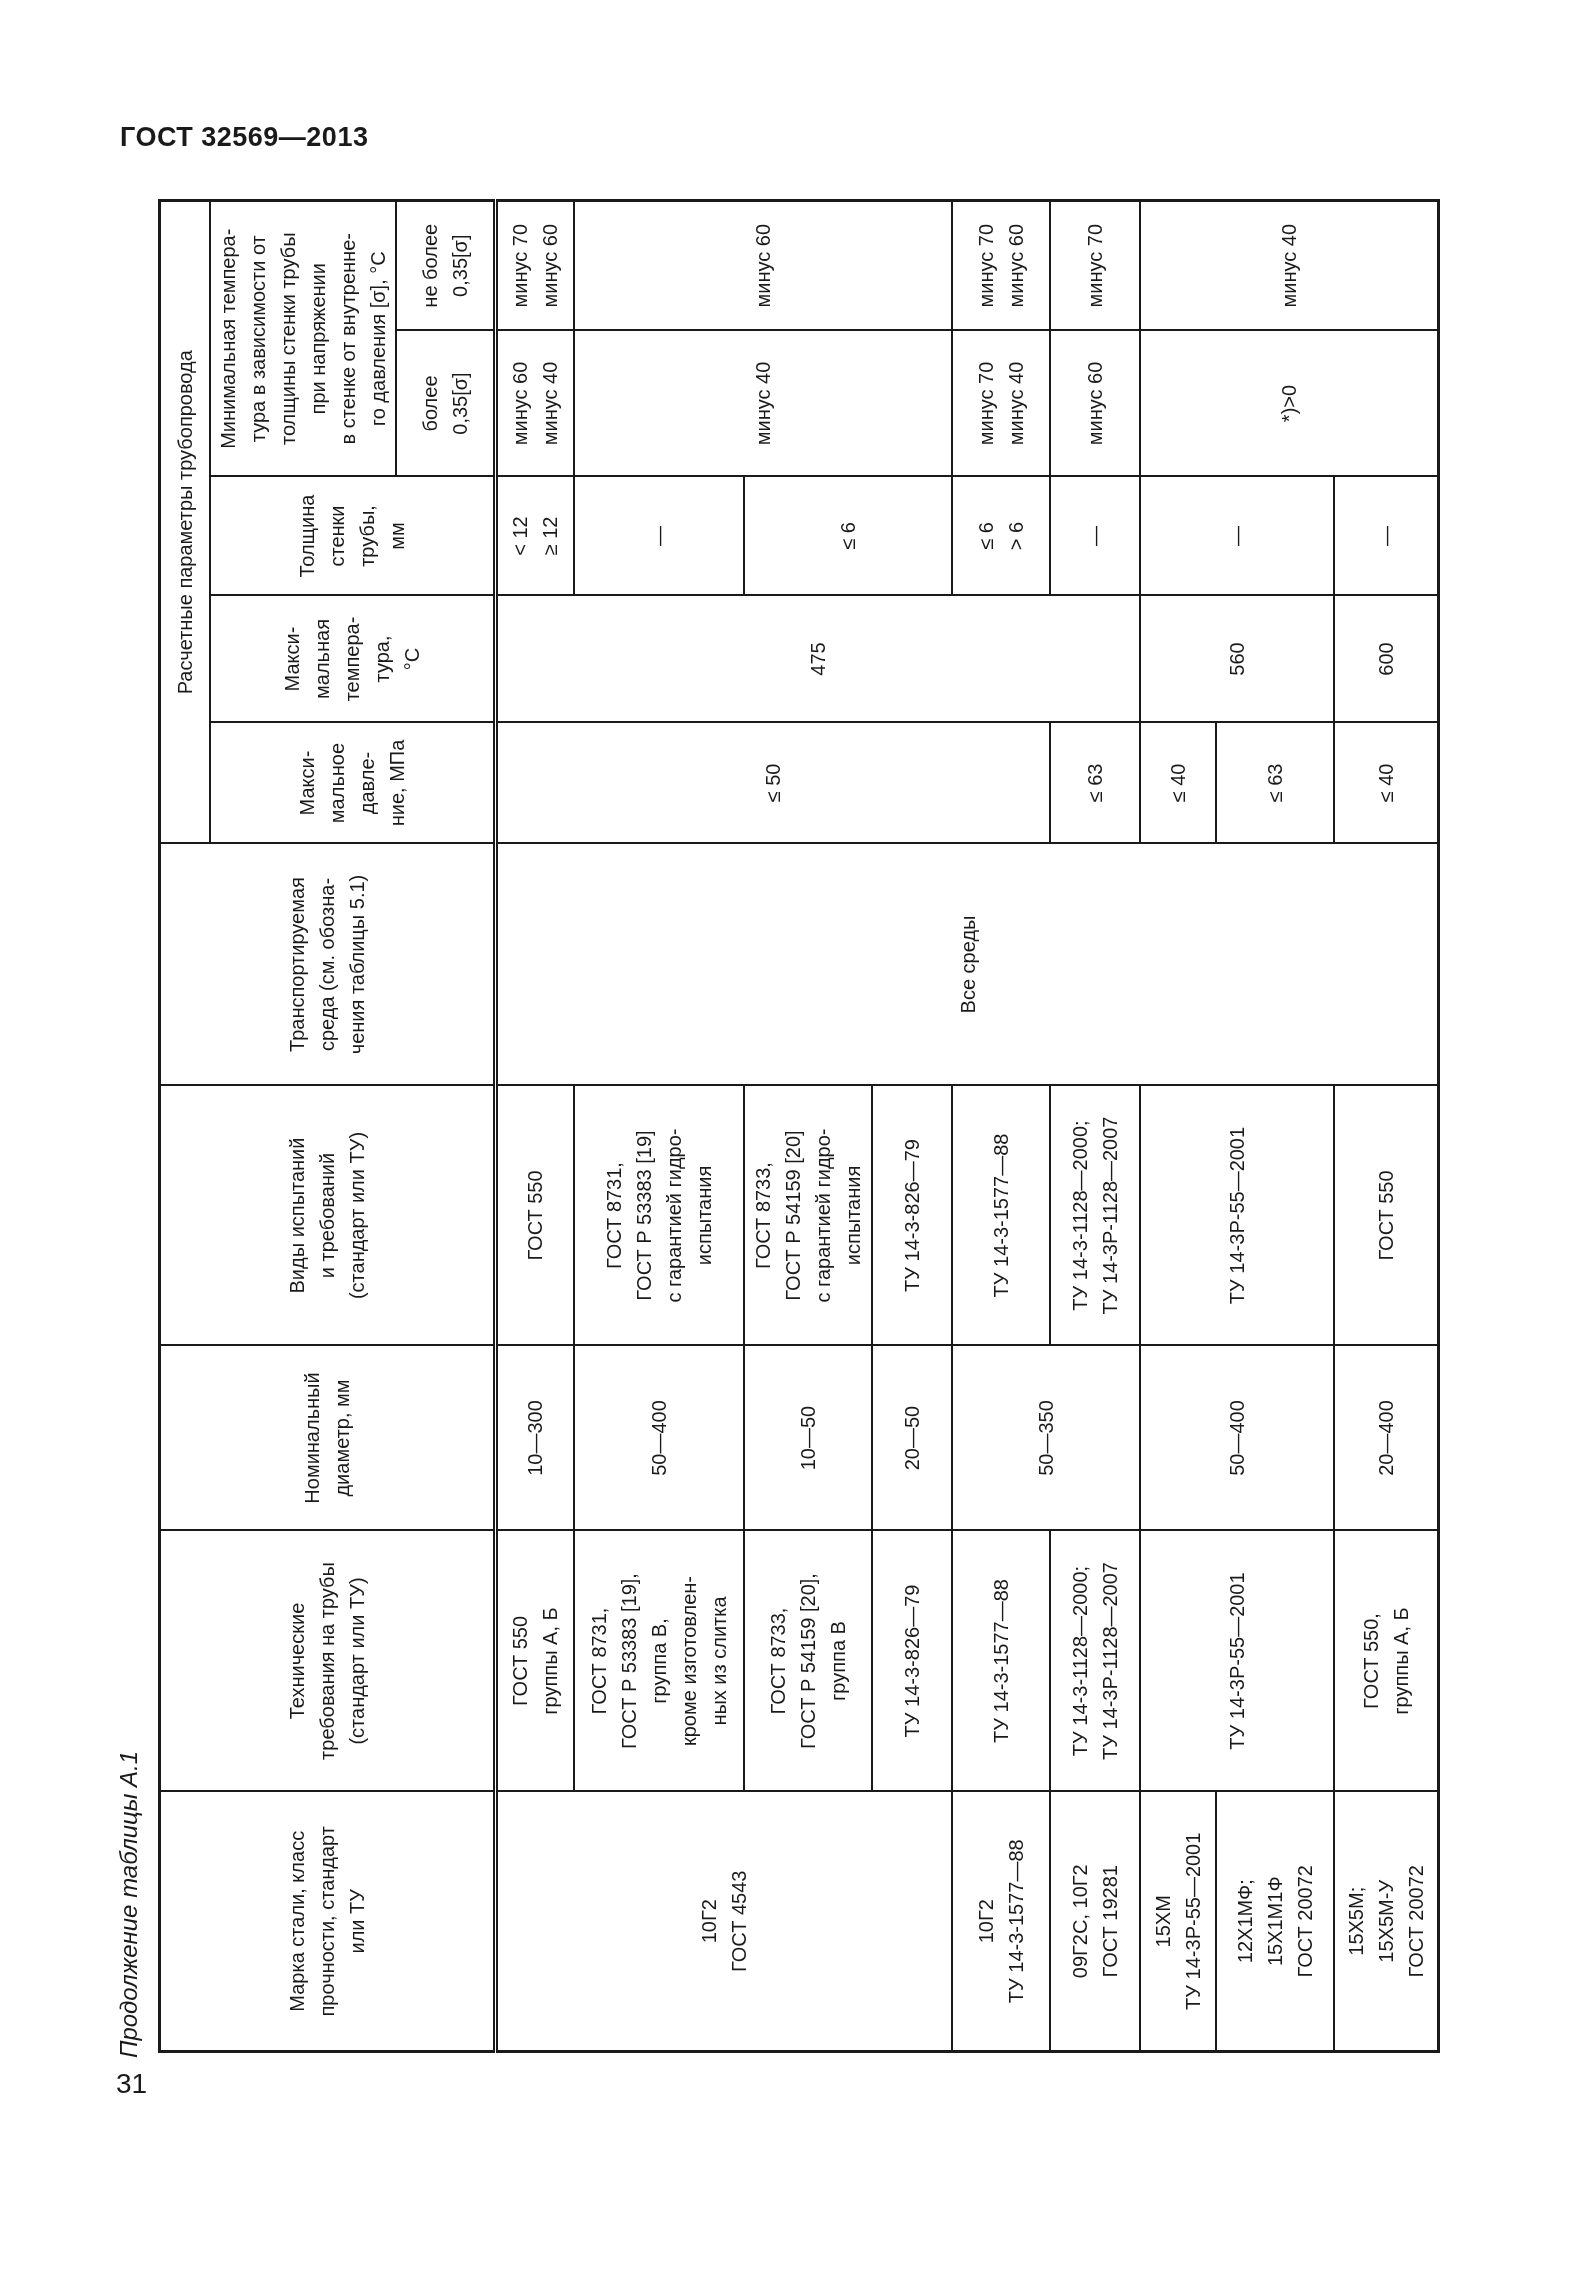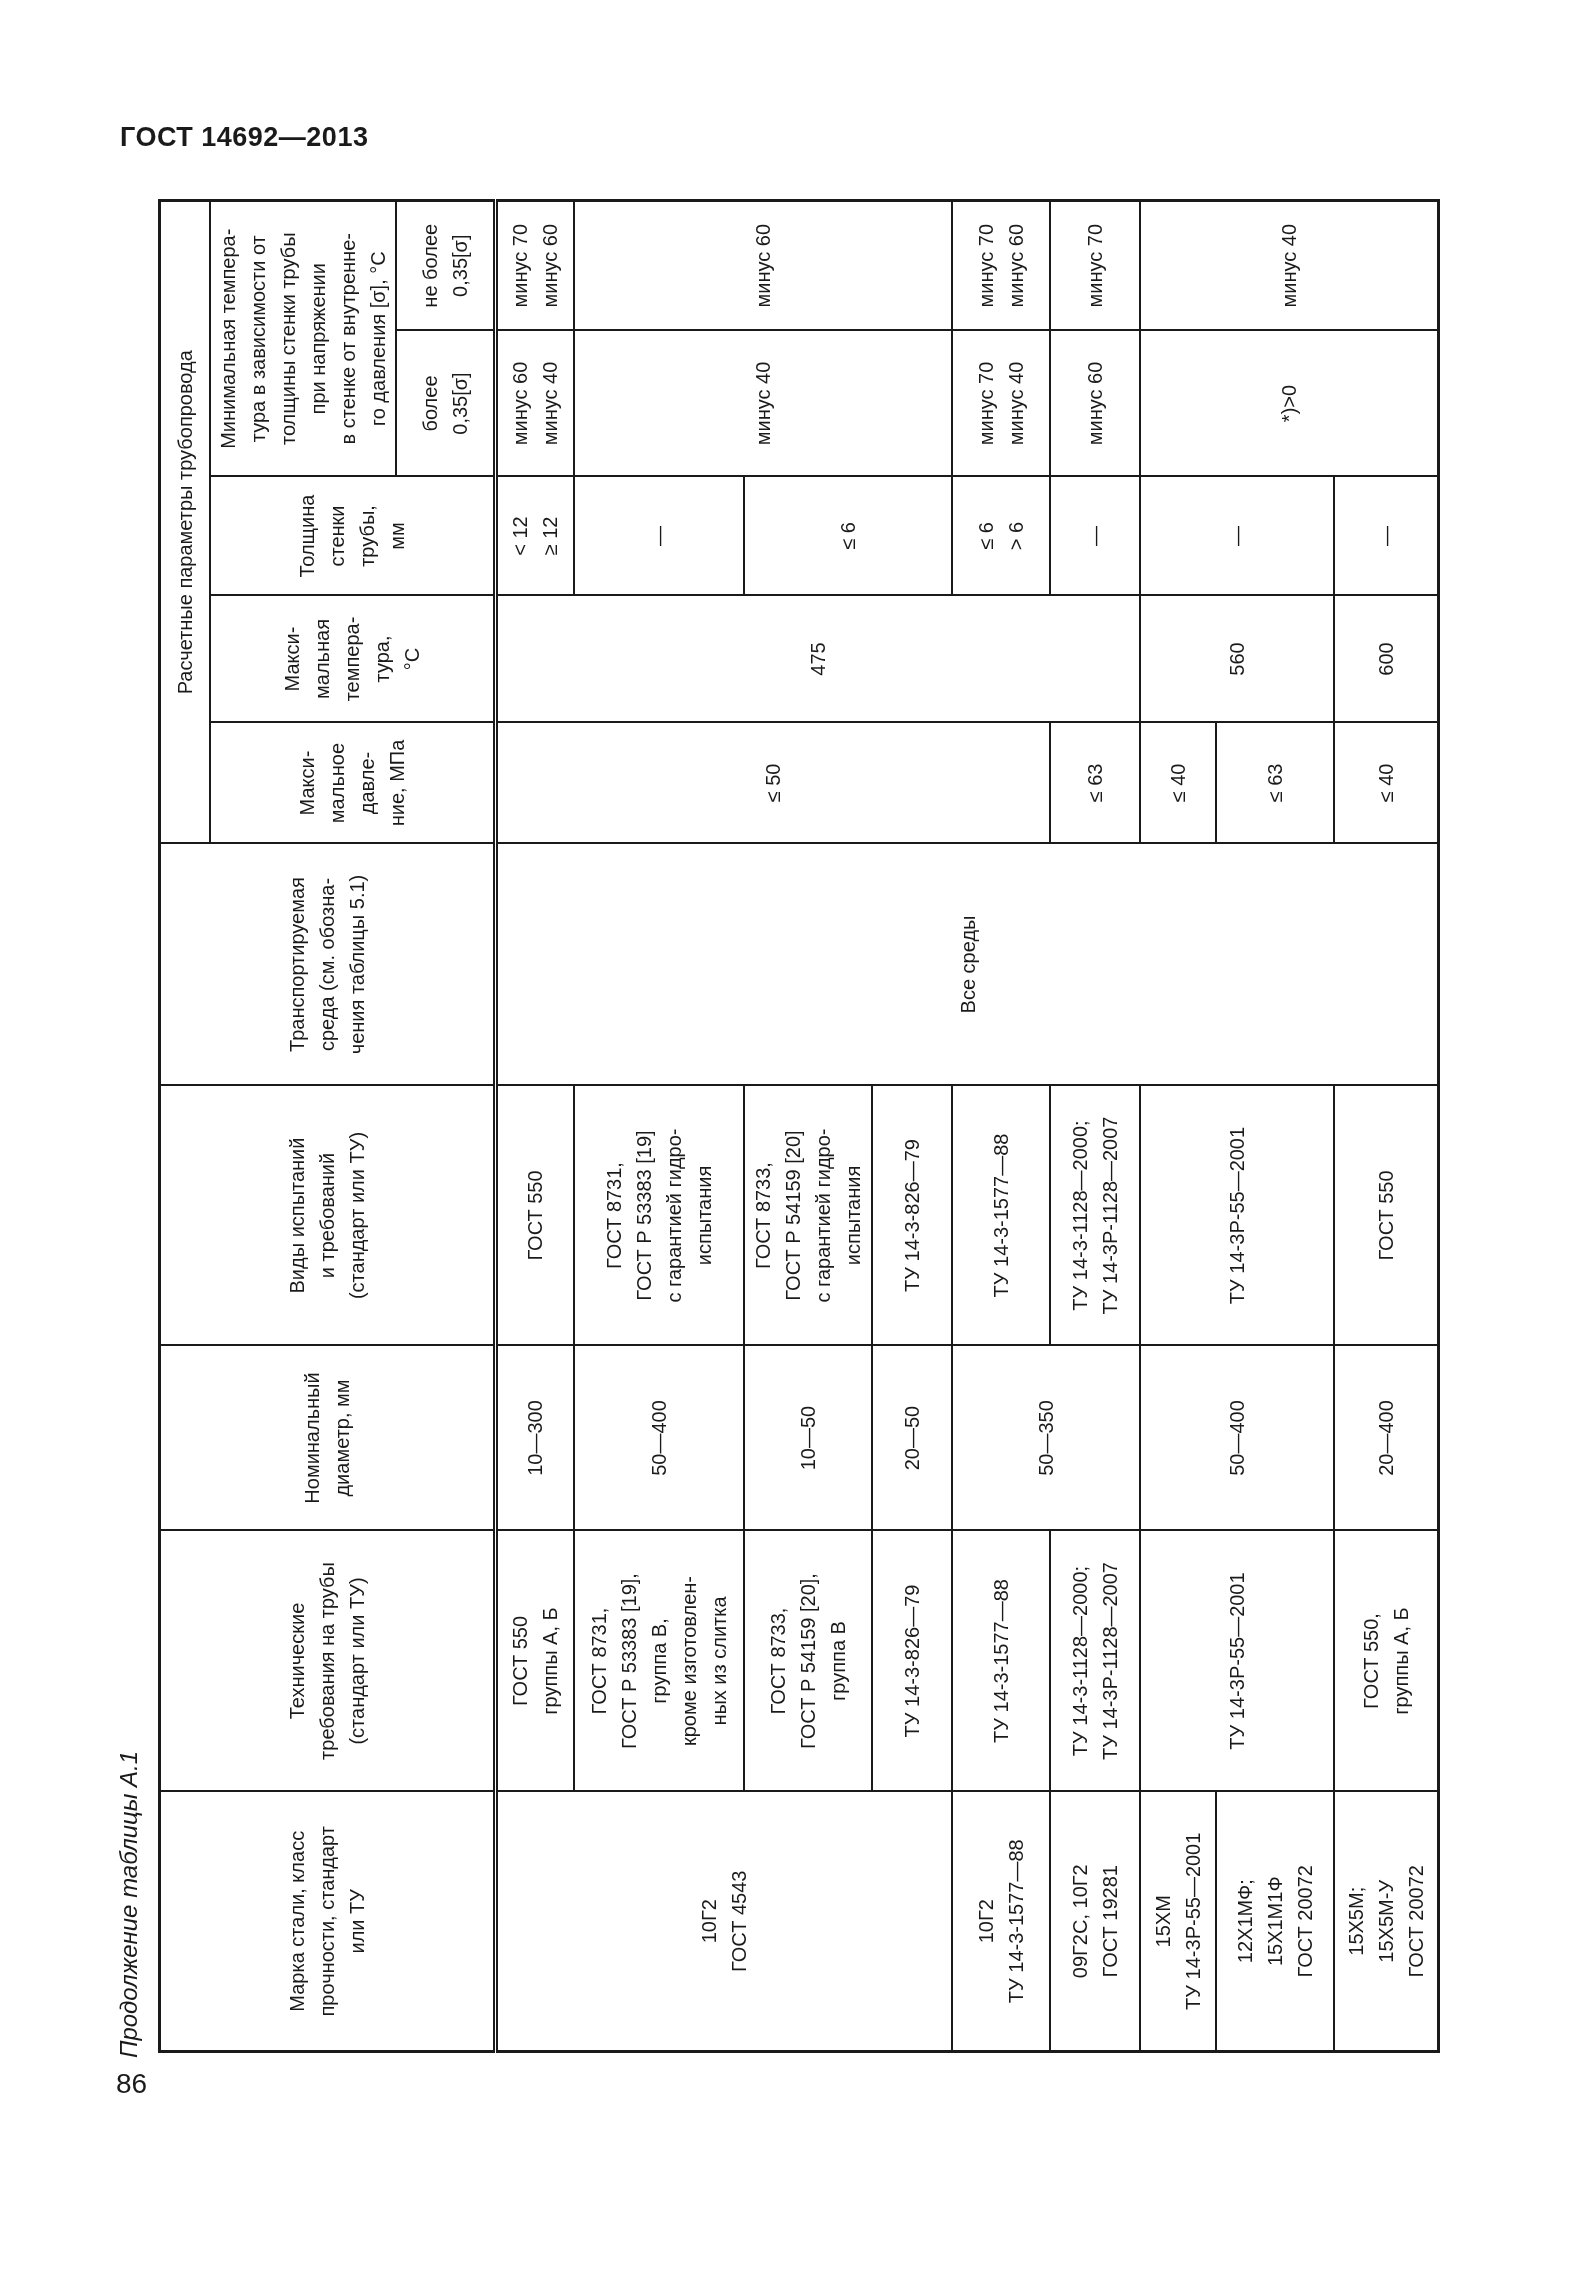--- a/index.html
+++ b/index.html
@@ -57,21 +57,21 @@
     white-space:nowrap;
   }
   .page-num {
     position:absolute; left:116px; top:2068px;
     font-size:28px;
   }
 </style>
 </head>
 <body>
 
-<div class="gost-title">ГОСТ 14692—2013</div>
+<div class="gost-title">ГОСТ 32569—2013</div>
 
 <div class="rot-table-wrap">
   <table class="main">
     <colgroup>
       <col style="width:260px">
         <col style="width:261px">
         <col style="width:185px">
       <col style="width:260px">
         <col style="width:242px">
         <col style="width:121px">
@@ -226,13 +226,13 @@
       <td>ГОСТ 550</td>
       <td>≤ 40</td>
       <td>600</td>
       <td>—</td>
     </tr>
   </tbody>
     </table>
 </div>
 
 <div class="continuation">Продолжение таблицы А.1</div>
-<div class="page-num">86</div>
+<div class="page-num">31</div>
 
 </body></html>

